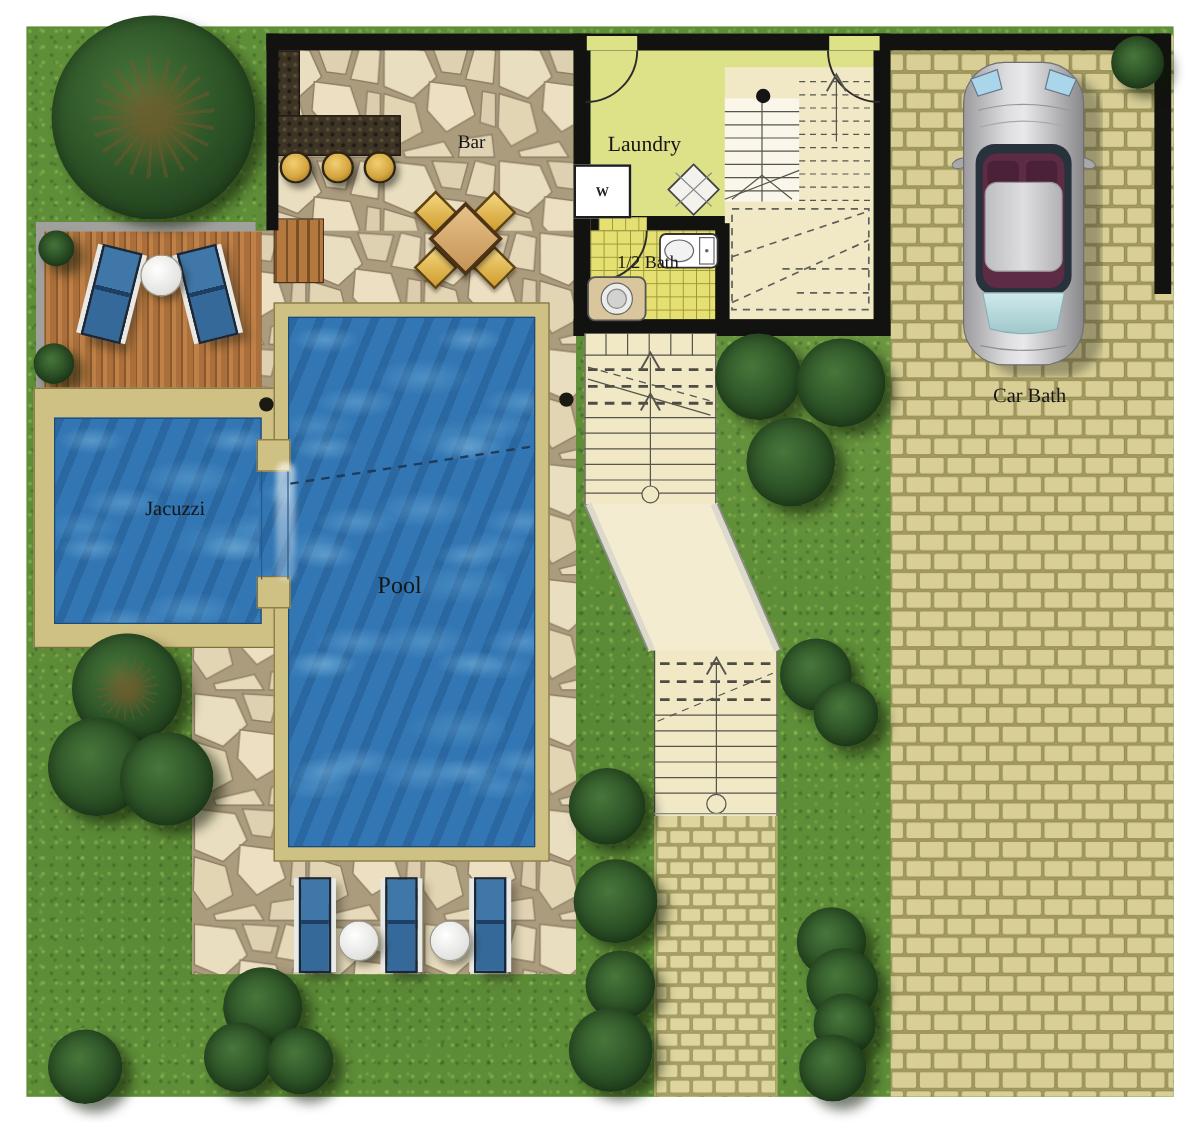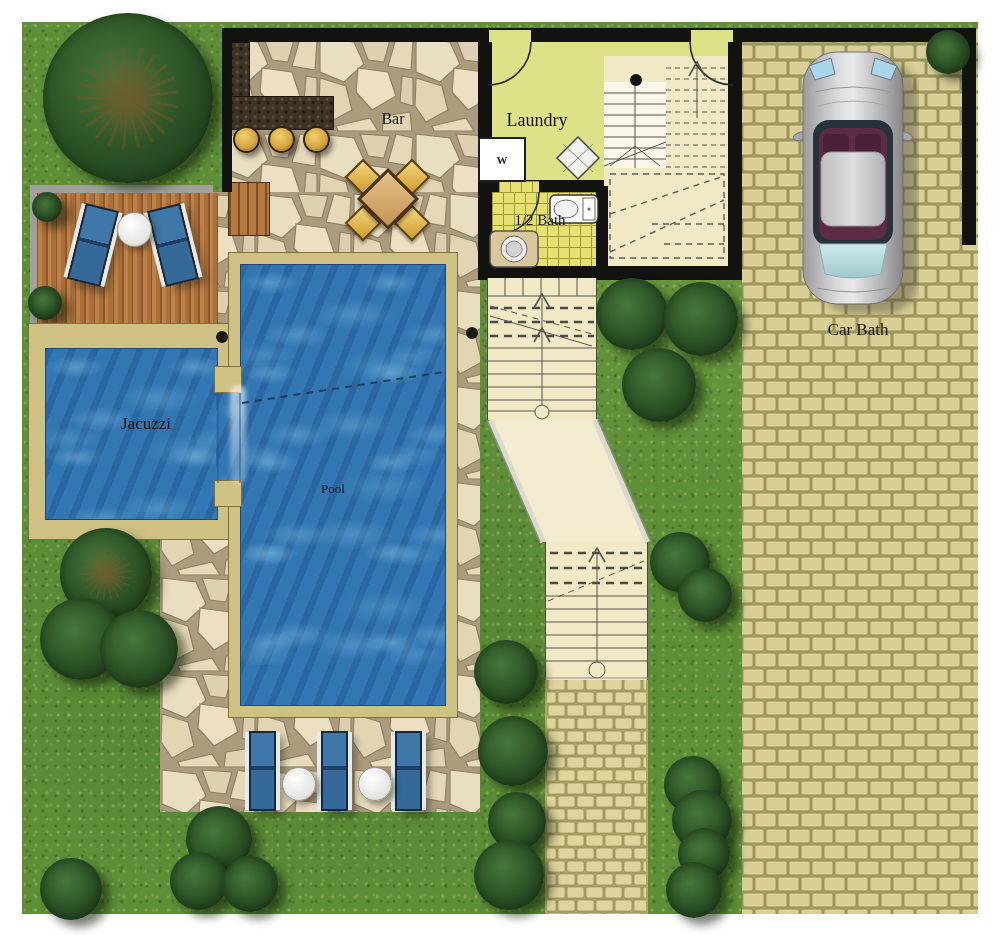--- a/index.html
+++ b/index.html
@@ -349,15 +349,15 @@
     <path d="M242,403 L444,372" stroke="#1e3d5c" stroke-width="2" stroke-dasharray="7 6" fill="none"></path>
     <path d="M218,393 V483 M240,393 V483" stroke="#275a8a" stroke-width="1" fill="none"></path>
     <circle cx="472" cy="333" r="6" fill="#1a1a12"></circle>
     <circle cx="222" cy="337" r="6" fill="#1a1a12"></circle>
   </svg>
 
   <div class="lbl" style="left:393px;top:119px;font-size:16px">Bar</div>
   <div class="lbl" style="left:537px;top:120px;font-size:18px">Laundry</div>
   <div class="lbl" style="left:540px;top:220px;font-size:15px">1/2 Bath</div>
   <div class="lbl" style="left:146px;top:424px;font-size:17px">Jacuzzi</div>
-  <div class="lbl" style="left:333px;top:489px;font-size:13px">Pool</div>
+  <div class="lbl" style="left:333px;top:489px;font-size:20px">Pool</div>
   <div class="lbl" style="left:858px;top:330px;font-size:17px">Car Bath</div>
 </div>
 
 </body></html>

